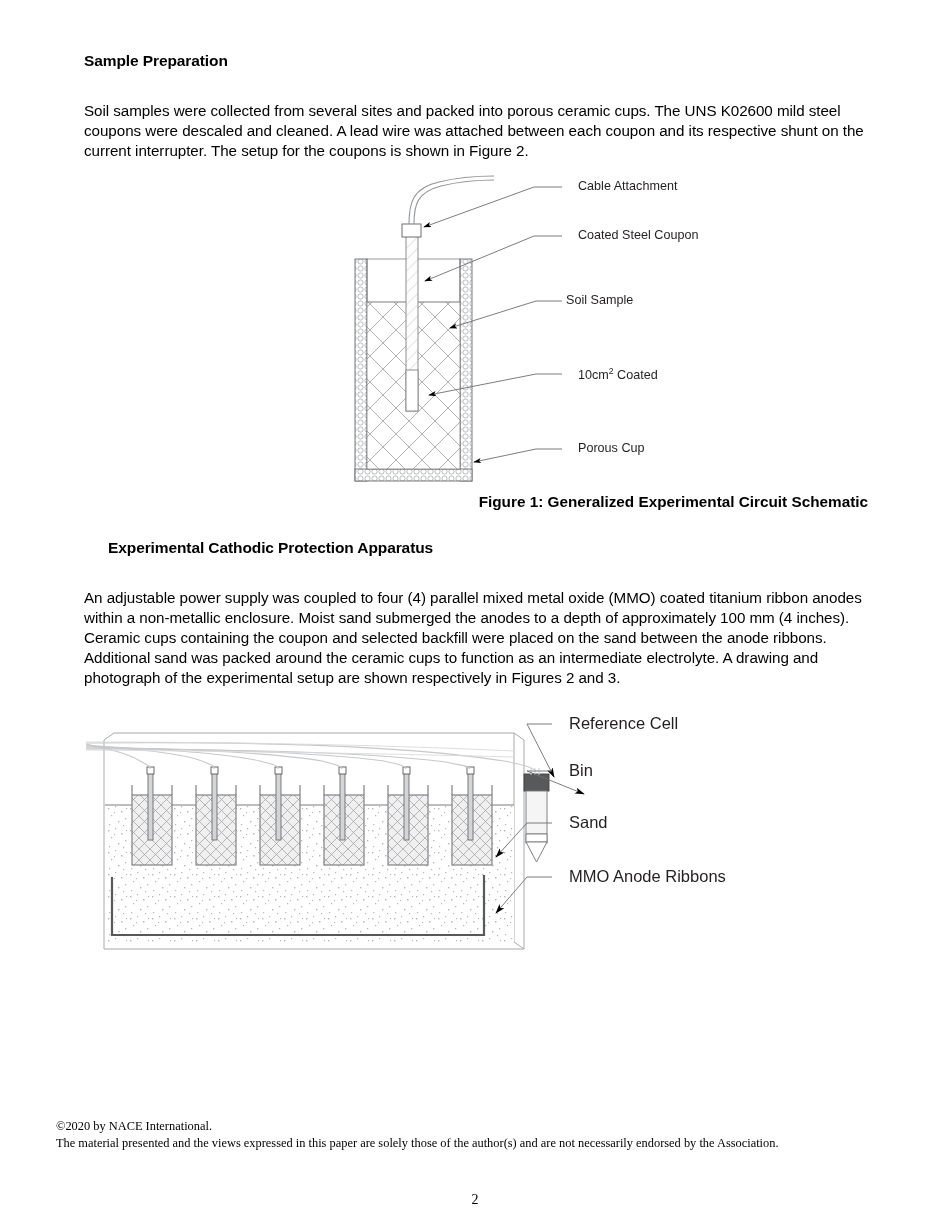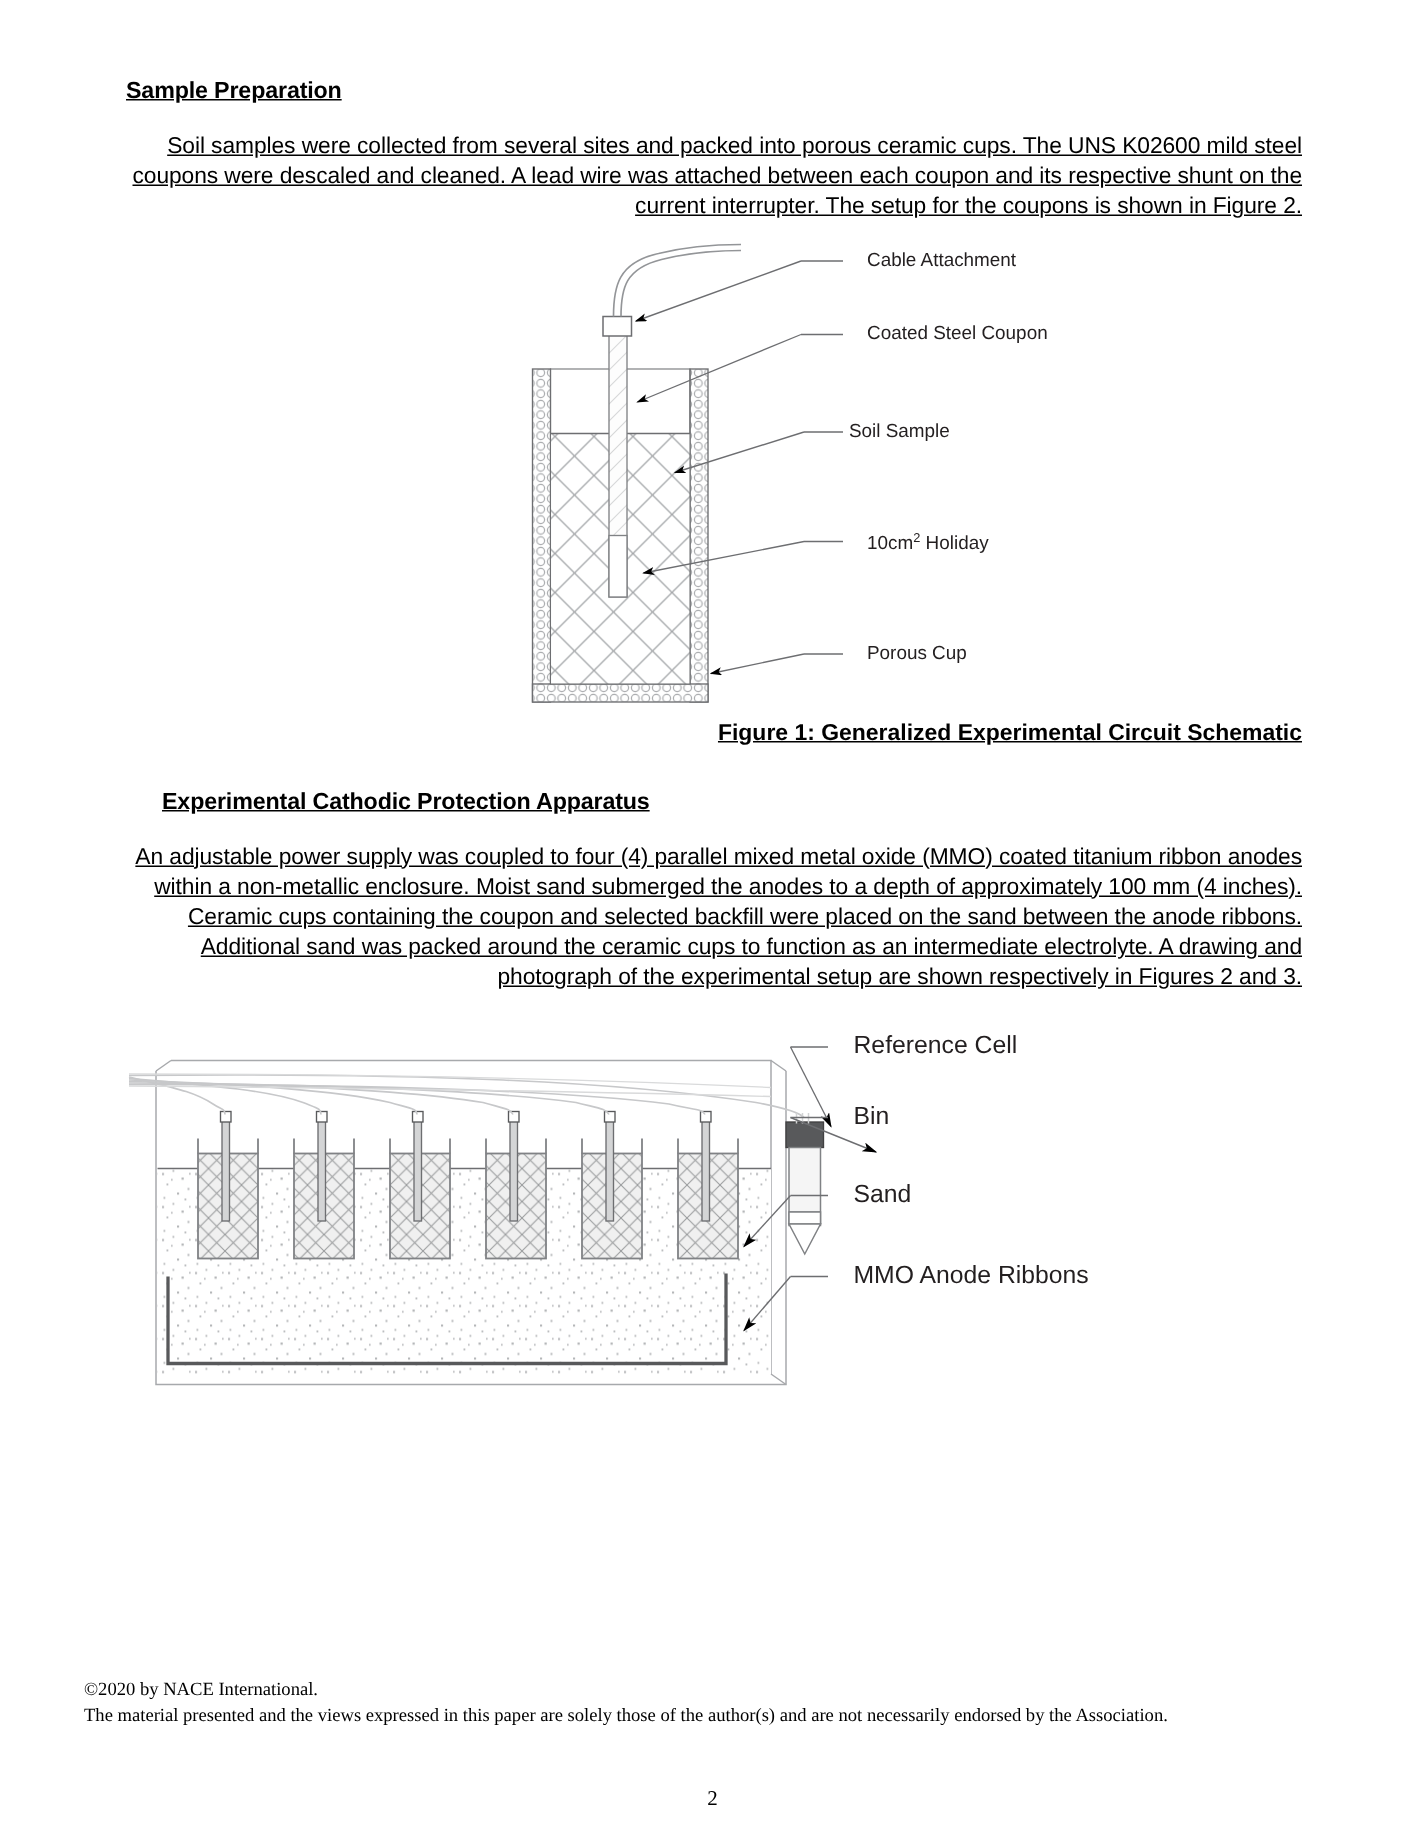--- a/index.html
+++ b/index.html
@@ -17,33 +17,32 @@
     position: relative;
     width: 950px;
     height: 1230px;
     padding: 0;
   }
   .content {
     position: absolute;
     left: 84px;
     top: 52px;
     width: 784px;
-    text-decoration: underline;
   }
   h2.section-head {
     font-size: 15.5px;
     font-weight: bold;
     margin: 0 0 0 0;
     letter-spacing: -0.1px;
   }
   p.body-text {
     font-size: 15.2px;
     line-height: 20.2px;
-    margin: 18px 0 0 0;
-    text-align: right;
+    margin: 31px 0 0 0;
+    text-align: left;
     letter-spacing: -0.05px;
   }
   .fig-caption {
     font-size: 15.3px;
     font-weight: bold;
     text-align: right;
     margin: 0;
   }
 
   
@@ -166,21 +165,21 @@
         <line x1="478" y1="200" x2="452" y2="200" stroke="#6d6e71" stroke-width="0.9"></line>
         <line x1="452" y1="200" x2="345" y2="221" stroke="#6d6e71" stroke-width="0.9" marker-end="url(#arrowF1)"></line>
 
         <line x1="478" y1="275" x2="452" y2="275" stroke="#6d6e71" stroke-width="0.9"></line>
         <line x1="452" y1="275" x2="390" y2="288" stroke="#6d6e71" stroke-width="0.9" marker-end="url(#arrowF1)"></line>
       </svg>
 
       <span class="fig-label" style="left:494px; top:5px;">Cable Attachment</span>
       <span class="fig-label" style="left:494px; top:54px;">Coated Steel Coupon</span>
       <span class="fig-label" style="left:482px; top:119px;">Soil Sample</span>
-      <span class="fig-label" style="left:494px; top:192px;"><span>10cm</span><sup>2</sup><span> Holiday</span></span>
+      <span class="fig-label" style="left:494px; top:192px;"><span>10cm</span><sup>2</sup><span> Coated</span></span>
       <span class="fig-label" style="left:494px; top:267px;">Porous Cup</span>
     </div>
 
     <p class="fig-caption" style="margin-top:4px;">Figure 1:  Generalized Experimental Circuit Schematic</p>
 
     <h2 class="section-head" style="margin-top:28px;margin-left:24px;">Experimental Cathodic Protection Apparatus</h2>
     <p class="body-text">An adjustable power supply was coupled to four (4) parallel mixed metal oxide (MMO) coated titanium ribbon anodes within a non-metallic enclosure. Moist sand submerged the anodes to a depth of approximately 100 mm (4 inches). Ceramic cups containing the coupon and selected backfill were placed on the sand between the anode ribbons.  Additional sand was packed around the ceramic cups to function as an intermediate electrolyte. A drawing and photograph of the experimental setup are shown respectively in Figures 2 and 3.</p>
 
     <div class="figure2-wrap">
       <svg width="784" height="250" viewBox="0 0 784 250">

